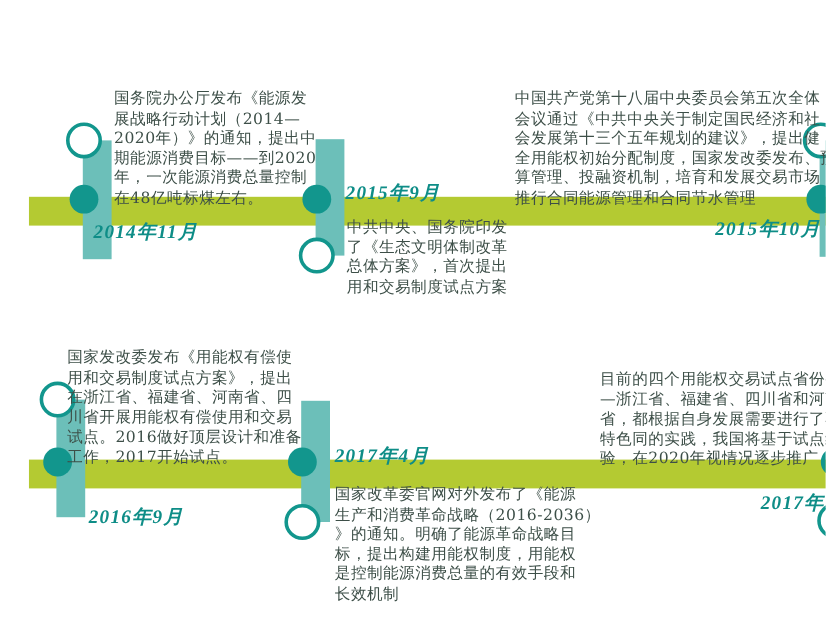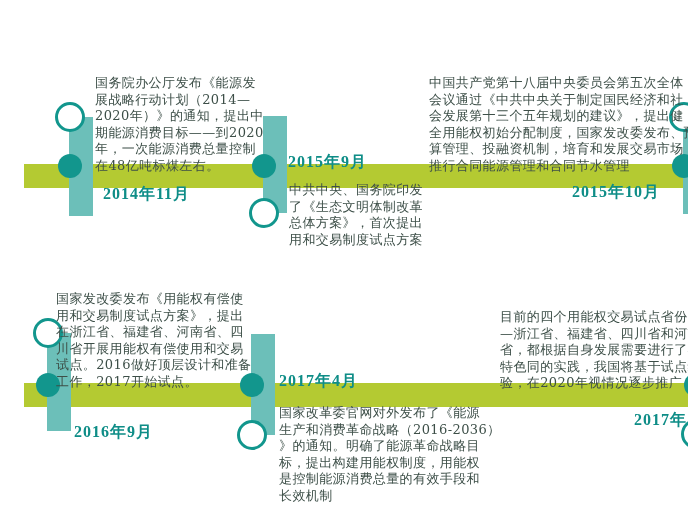--- a/index.html
+++ b/index.html
@@ -38,20 +38,21 @@
     transform:translate(-50%,-50%);
   }
   .date{
     position:absolute;
     font-family:"Liberation Serif","DejaVu Serif",serif;
     font-weight:bold;
     font-size:16px;line-height:17px;
     letter-spacing:1px;
     color:var(--date);
     white-space:pre;
+    font-style:italic;
   }
   .etext{
     position:absolute;
     font-size:13px;line-height:16.6px;
     letter-spacing:0.4px;
     color:var(--body);
     white-space:pre;
   }
 </style>
 </head>
@@ -65,21 +66,21 @@
   <div>
     <div class="conn" style="left:44.5px;top:93px;height:99px"></div>
     <div class="hollow" style="left:46px;top:93px"></div>
     <div class="node" style="left:46px;top:141.5px"></div>
     <div class="etext" style="left:59px;top:39px">国务院办公厅发布《能源发
 展战略行动计划（2014—
 2020年）》的通知，提出中
 期能源消费目标——到2020
 年，一次能源消费总量控制
 在48亿吨标煤左右。</div>
-    <div class="date" style="left:67px;top:149px">2014年11月</div>
+    <div class="date" style="left:42px;top:149px">2014年11月</div>
   </div>
 
   <div>
     <div class="conn" style="left:238.5px;top:92px;height:97px"></div>
     <div class="hollow" style="left:240px;top:189px"></div>
     <div class="node" style="left:240px;top:141.5px"></div>
     <div class="date" style="left:252px;top:117px">2015年9月</div>
     <div class="etext" style="left:253px;top:146px">中共中央、国务院印发
 了《生态文明体制改革
 总体方案》，首次提出
@@ -89,21 +90,21 @@
   <div>
     <div class="conn" style="left:658.5px;top:93px;height:97px"></div>
     <div class="hollow" style="left:660px;top:93px"></div>
     <div class="node" style="left:660px;top:141.5px"></div>
     <div class="etext" style="left:393px;top:39px">中国共产党第十八届中央委员会第五次全体
 会议通过《中共中央关于制定国民经济和社
 会发展第十三个五年规划的建议》，提出健
 全用能权初始分配制度，国家发改委发布、预
 算管理、投融资机制，培育和发展交易市场，
 推行合同能源管理和合同节水管理</div>
-    <div class="date" style="left:536px;top:147px">2015年10月</div>
+    <div class="date" style="left:560px;top:147px">2015年10月</div>
   </div>
 
   <div>
     <div class="conn" style="left:22.5px;top:309px;height:98px"></div>
     <div class="hollow" style="left:24px;top:309px"></div>
     <div class="node" style="left:24px;top:360.5px"></div>
     <div class="etext" style="left:20px;top:255px">国家发改委发布《用能权有偿使
 用和交易制度试点方案》，提出
 在浙江省、福建省、河南省、四
 川省开展用能权有偿使用和交易

